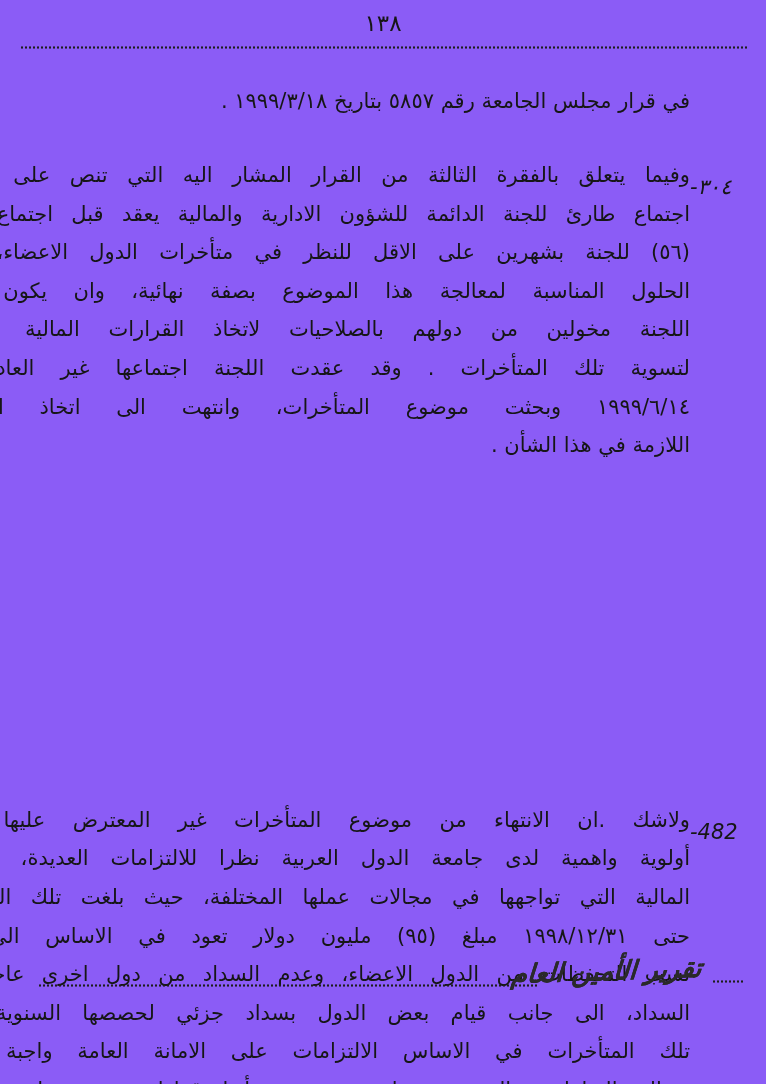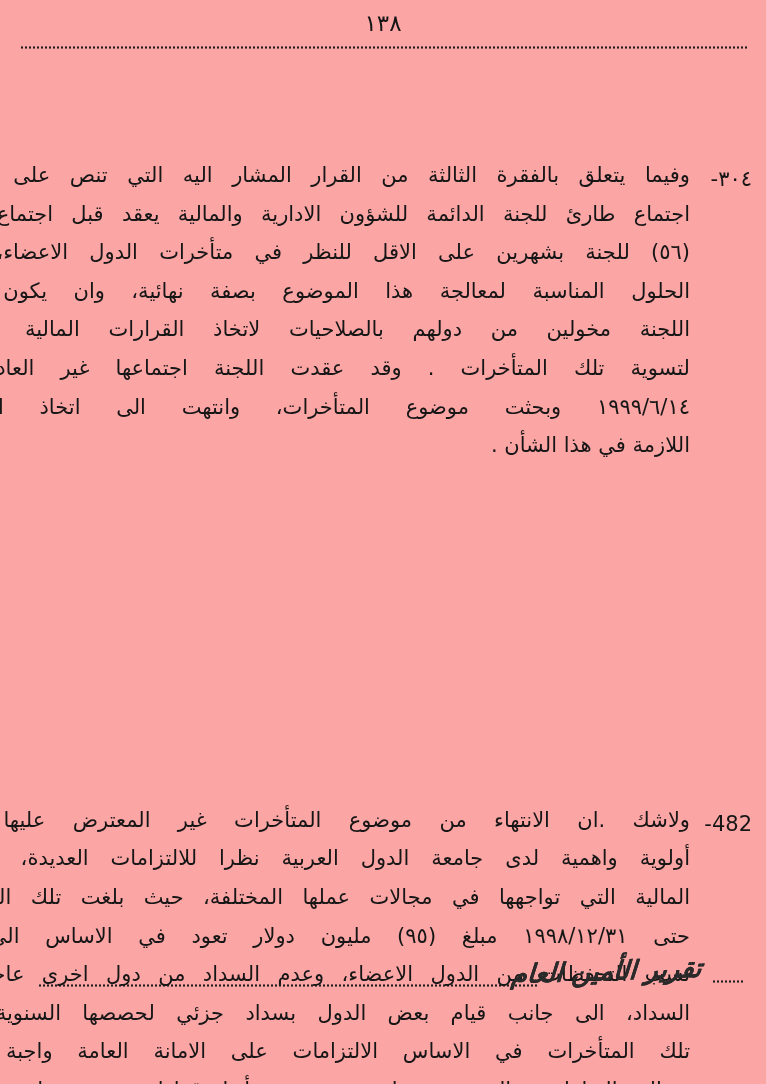--- a/index.html
+++ b/index.html
@@ -1,20 +1,20 @@
 <!DOCTYPE html>
 <html lang="ar" dir="rtl"><head>
 <meta charset="utf-8">
 <style>
   html,body{margin:0;padding:0;background:#e8e8e8;}
   .page{
     position:relative;
     width:766px;height:1084px;
     margin:0 auto;
-    background:#fca5a5;
+    background:#8b5cf6;
     color:#161616;
     font-family:"DejaVu Sans", sans-serif;
     direction:rtl;
     overflow:hidden;
   }
   .page-number{
     position:absolute;top:10px;left:0;right:0;
     text-align:center;
     font-size:23px;letter-spacing:4px;
   }
@@ -26,22 +26,22 @@
   .rule-top{top:46px;right:18px;left:20px;}
   .body-col{
     position:absolute;right:76px;left:38px;
     font-size:21px;
   }
   .intro{top:82px;text-align:right;line-height:38px;}
   .para{position:relative;}
   .para-304{top:156px;}
   .para-305{top:492px;}
   .para-num{
-    position:absolute;top:4px;right:-62px;width:62px;
-    text-align:right;line-height:38.6px;white-space:nowrap;
+    position:absolute;top:12px;right:-62px;width:62px;
+    text-align:left;line-height:38.6px;white-space:nowrap;font-style:italic;
   }
   .line{
     line-height:38.6px;height:38.6px;
     text-align:justify;text-align-last:justify;
     white-space:normal;overflow:hidden;
   }
   .line.last{text-align:right;text-align-last:right;}
   .footer-rule{top:984px;right:228px;left:38px;}
   .signature{
     position:absolute;top:956px;right:64px;
@@ -60,20 +60,21 @@
 </style>
 </head>
 <body>
 
 <div class="page">
 
   <div class="page-number">١٣٨</div>
 
   <div class="rule rule-top"></div>
 
+  <div class="body-col intro">في قرار مجلس الجامعة رقم ٥٨٥٧ بتاريخ ١٩٩٩/٣/١٨ .</div>
 
   <div class="body-col para para-304">
     <span class="para-num">٣٠٤-</span>
     <div class="line">وفيما يتعلق بالفقرة الثالثة من القرار المشار اليه التي تنص على تخصيص</div>
     <div class="line">اجتماع طارئ للجنة الدائمة للشؤون الادارية والمالية يعقد قبل اجتماع الدورة</div>
     <div class="line">(٥٦) للجنة بشهرين على الاقل للنظر في متأخرات الدول الاعضاء، وايجاد</div>
     <div class="line">الحلول المناسبة لمعالجة هذا الموضوع بصفة نهائية، وان يكون اعضاء</div>
     <div class="line">اللجنة مخولين من دولهم بالصلاحيات لاتخاذ القرارات المالية المناسبة</div>
     <div class="line">لتسوية تلك المتأخرات . وقد عقدت اللجنة اجتماعها غير العادي يوم</div>
     <div class="line">١٩٩٩/٦/١٤ وبحثت موضوع المتأخرات، وانتهت الى اتخاذ التوصيات</div>

